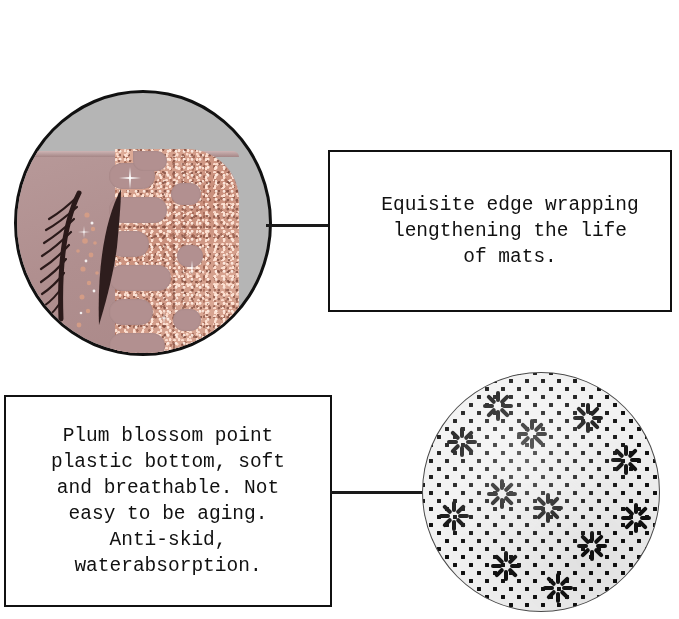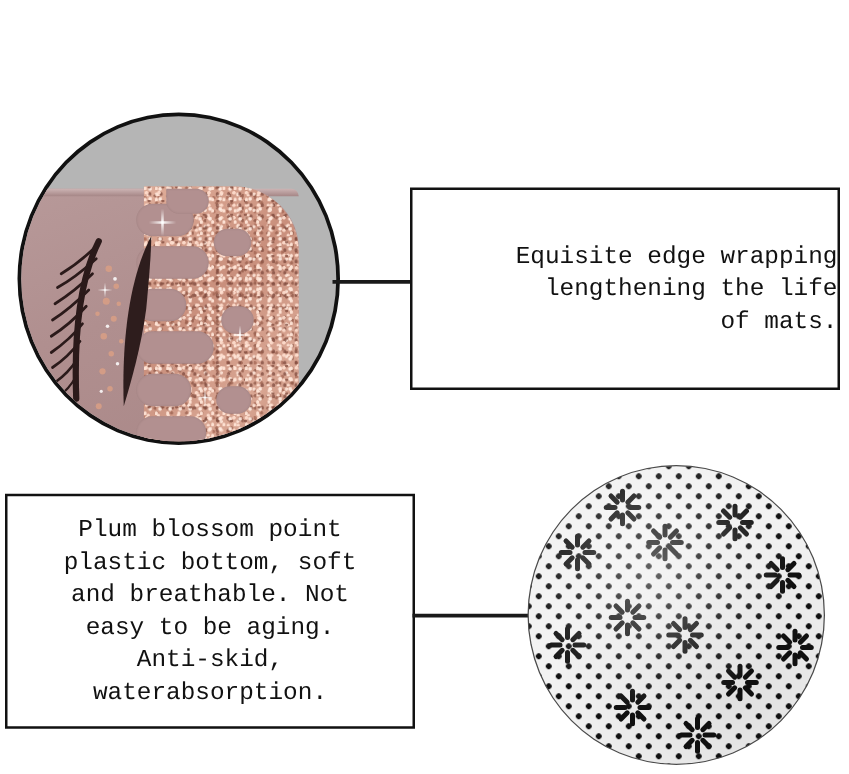--- a/index.html
+++ b/index.html
@@ -56,27 +56,27 @@
     display: flex;
     flex-direction: column;
     justify-content: center;
   }
   #callout-edge {
     left: 328px;
     top: 150px;
     width: 344px;
     height: 162px;
     padding: 0 0 0 20px;
-    text-align: right;
+    text-align: center;
   }
   #callout-bottom {
     left: 4px;
     top: 395px;
     width: 328px;
-    height: 188px;
+    height: 212px;
     padding: 0 10px;
     text-align: center;
   }
   .callout p {
     margin: 0;
     white-space: pre-line;
   }
 
   
   .connector {

